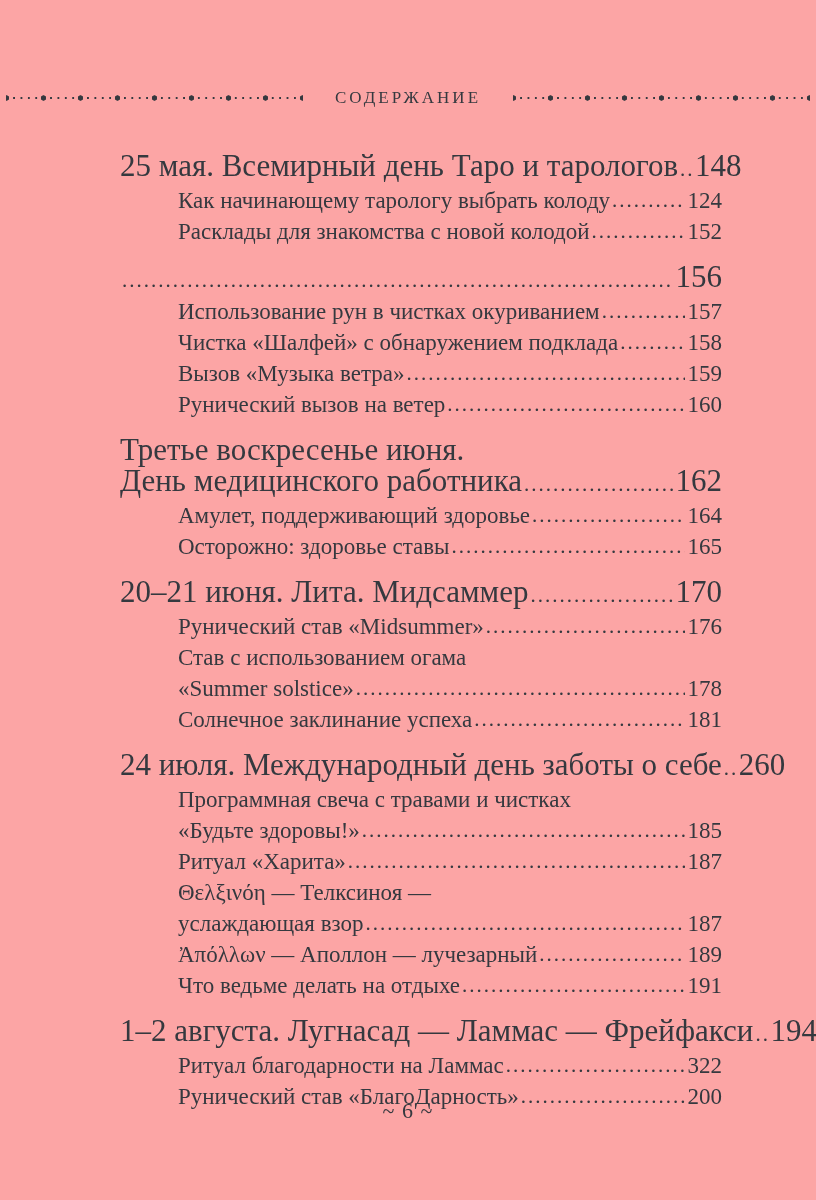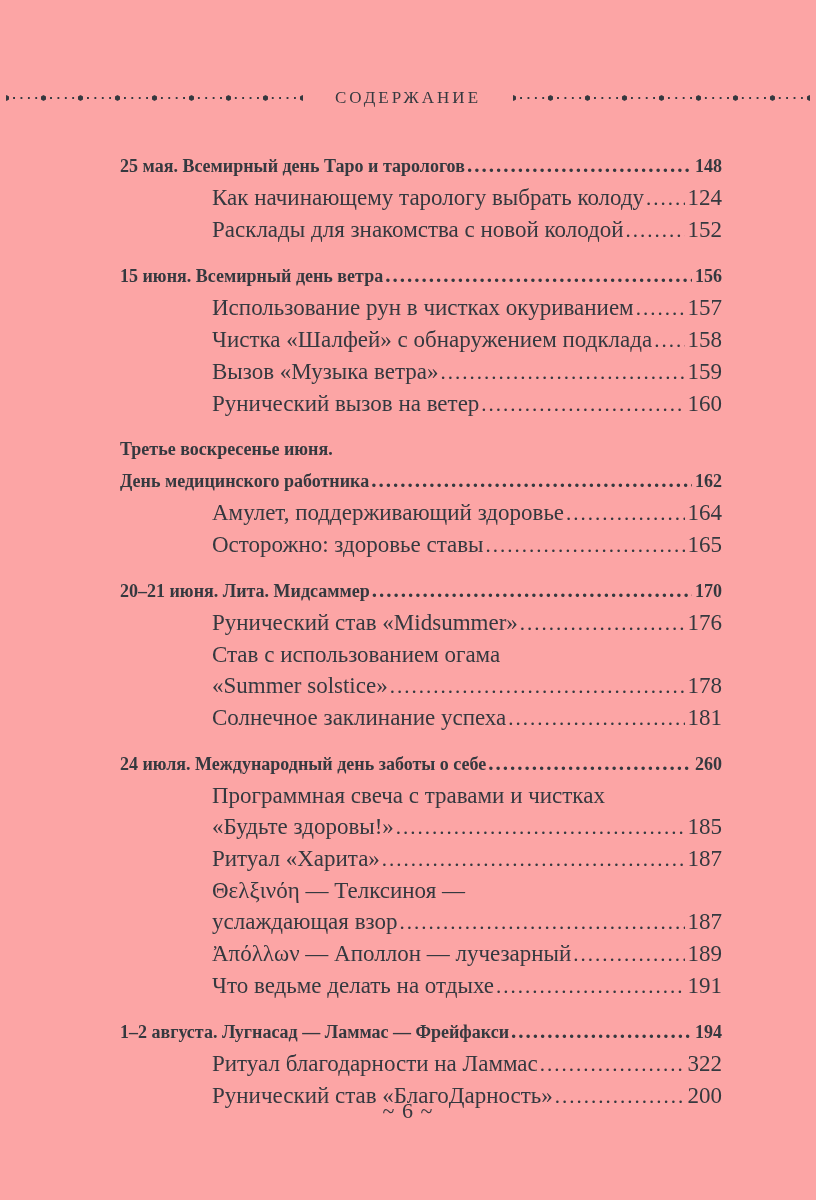--- a/index.html
+++ b/index.html
@@ -38,24 +38,24 @@
     position:absolute;top:150px;left:120px;width:602px;
   }
   .section + .section{margin-top:14px;}
   .row{
     display:flex;align-items:baseline;
     line-height:31px;
     font-size:23px;
     white-space:nowrap;
   }
   .row.bold{
-    font-weight:bold;
-    font-size:18px;
-  }
-  .row.indent{margin-left:92px;}
+    font-weight:normal;
+    font-size:31px;
+  }
+  .row.indent{margin-left:58px;align-items:center;}
   .t{flex:0 0 auto;}
   .leader{
     flex:1 1 auto;min-width:12px;
     overflow:hidden;
     margin:0 3px 0 2px;
     font-size:21px;
     letter-spacing:2px;
   }
   .leader::after{
     content:"................................................................................................";
@@ -93,21 +93,20 @@
           <span class="pg">124</span>
         </div>
         <div class="row indent">
           <span class="t">Расклады для знакомства с новой колодой</span>
           <span class="leader"></span>
           <span class="pg">152</span>
         </div>
       </div>
       <div class="section">
         <div class="row bold">
-          <span class="t">15 июня. Всемирный день ветра</span>
           <span class="leader"></span>
           <span class="pg">156</span>
         </div>
         <div class="row indent">
           <span class="t">Использование рун в чистках окуриванием</span>
           <span class="leader"></span>
           <span class="pg">157</span>
         </div>
         <div class="row indent">
           <span class="t">Чистка «Шалфей» с обнаружением подклада</span>

